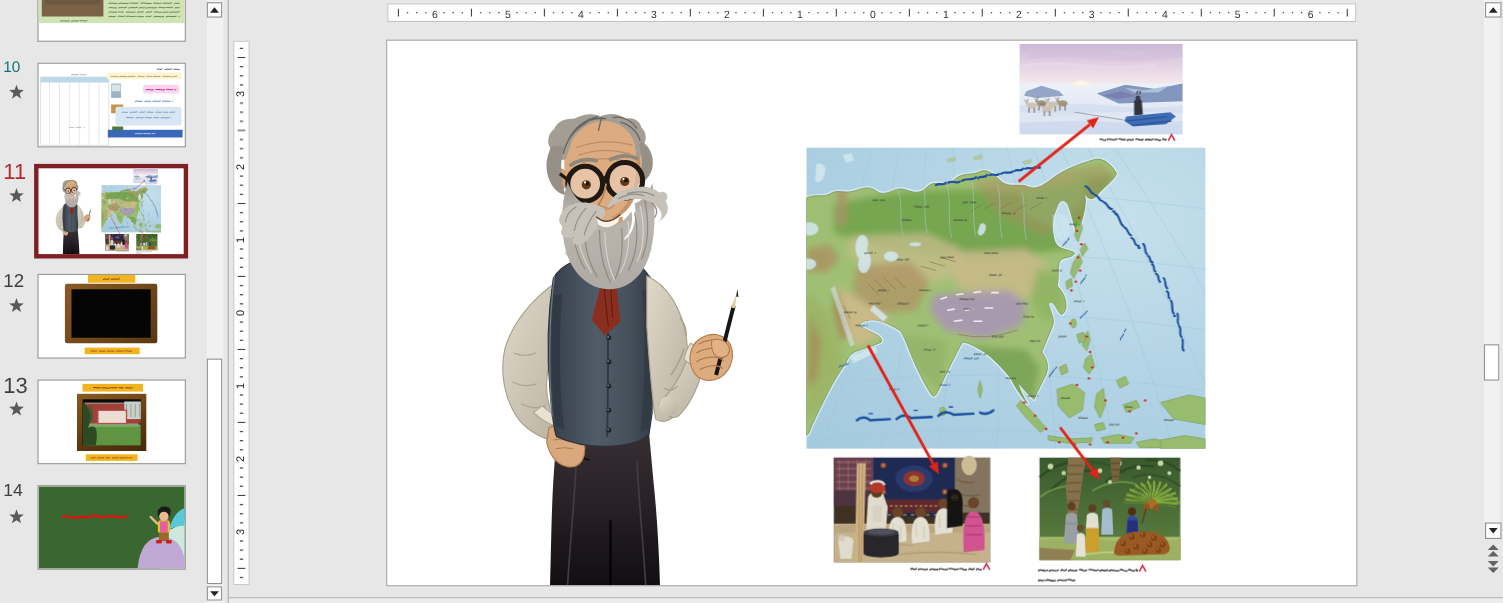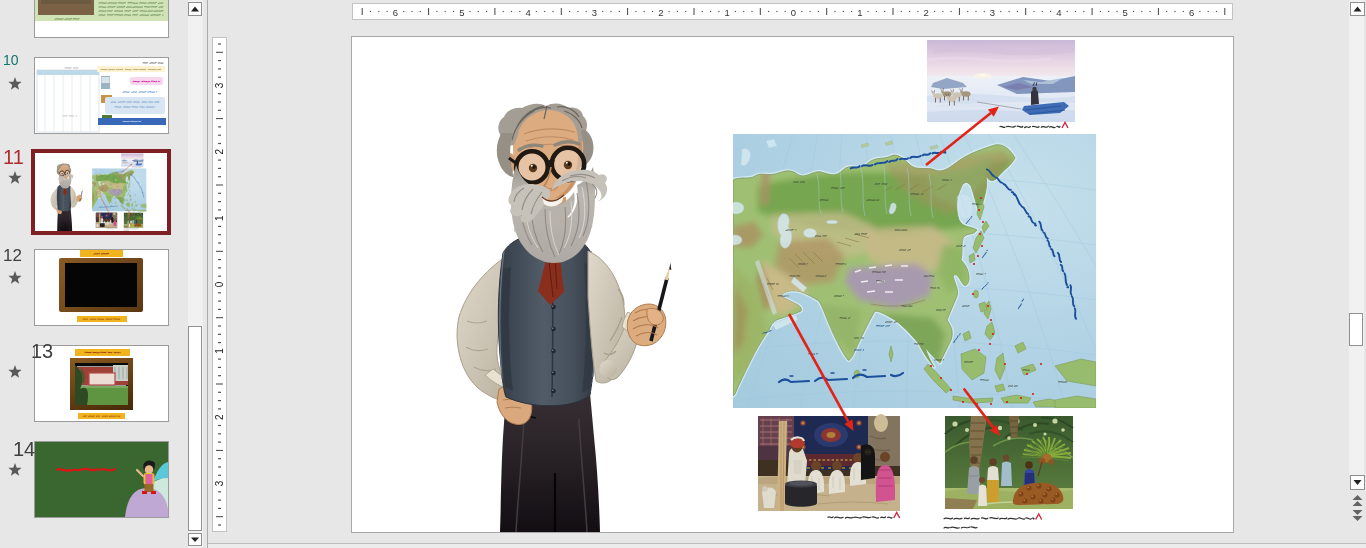--- a/index.html
+++ b/index.html
@@ -765,25 +765,25 @@
       <polygon points="7.00,0.00 8.71,4.64 13.66,4.84 9.77,7.90 11.11,12.66 7.00,9.92 2.89,12.66 4.23,7.90 0.34,4.84 5.29,4.64" fill="#5a5a5a"></polygon>
     </svg>
 <div class="abs" style="left:3px;top:146px;width:30px;font-size:20px;color:#b02c30;">11</div>
 <svg style="position:absolute;left:8px;top:171px" width="14" height="14">
       <polygon points="7.00,0.00 8.71,4.64 13.66,4.84 9.77,7.90 11.11,12.66 7.00,9.92 2.89,12.66 4.23,7.90 0.34,4.84 5.29,4.64" fill="#5a5a5a"></polygon>
     </svg>
 <div class="abs" style="left:3px;top:246px;width:30px;font-size:17px;color:#3f3f3f;">12</div>
 <svg style="position:absolute;left:8px;top:271px" width="14" height="14">
       <polygon points="7.00,0.00 8.71,4.64 13.66,4.84 9.77,7.90 11.11,12.66 7.00,9.92 2.89,12.66 4.23,7.90 0.34,4.84 5.29,4.64" fill="#5a5a5a"></polygon>
     </svg>
-<div class="abs" style="left:3px;top:340px;width:30px;font-size:20px;color:#3f3f3f;margin-left:28px;">13</div>
+<div class="abs" style="left:3px;top:340px;width:30px;font-size:20px;color:#3f3f3f;">13</div>
 <svg style="position:absolute;left:8px;top:365px" width="14" height="14">
       <polygon points="7.00,0.00 8.71,4.64 13.66,4.84 9.77,7.90 11.11,12.66 7.00,9.92 2.89,12.66 4.23,7.90 0.34,4.84 5.29,4.64" fill="#5a5a5a"></polygon>
     </svg>
-<div class="abs" style="left:13px;top:438px;width:30px;font-size:20px;color:#3f3f3f;">14</div>
+<div class="abs" style="left:3px;top:438px;width:30px;font-size:16px;color:#3f3f3f;">14</div>
 <svg style="position:absolute;left:8px;top:463px" width="14" height="14">
       <polygon points="7.00,0.00 8.71,4.64 13.66,4.84 9.77,7.90 11.11,12.66 7.00,9.92 2.89,12.66 4.23,7.90 0.34,4.84 5.29,4.64" fill="#5a5a5a"></polygon>
     </svg>
 <div class="abs" style="left:188px;top:0;width:15px;height:548px;background:#f1f1f1"></div>
 <div class="abs" style="left:188px;top:2px;width:14px;height:14px;background:#fdfdfd;border:1px solid #8f8f8f;box-sizing:border-box"></div>
 <svg class="abs" style="left:188px;top:2px" width="14" height="14">
       <polygon points="7,4.5 11,9.5 3,9.5" fill="#222"></polygon>
     </svg>
 <div class="abs" style="left:188px;top:326px;width:14px;height:205px;background:#fff;border:1px solid #919191;box-sizing:border-box"></div>
 <div class="abs" style="left:188px;top:533px;width:14px;height:13px;background:#fdfdfd;border:1px solid #8f8f8f;box-sizing:border-box"></div>

